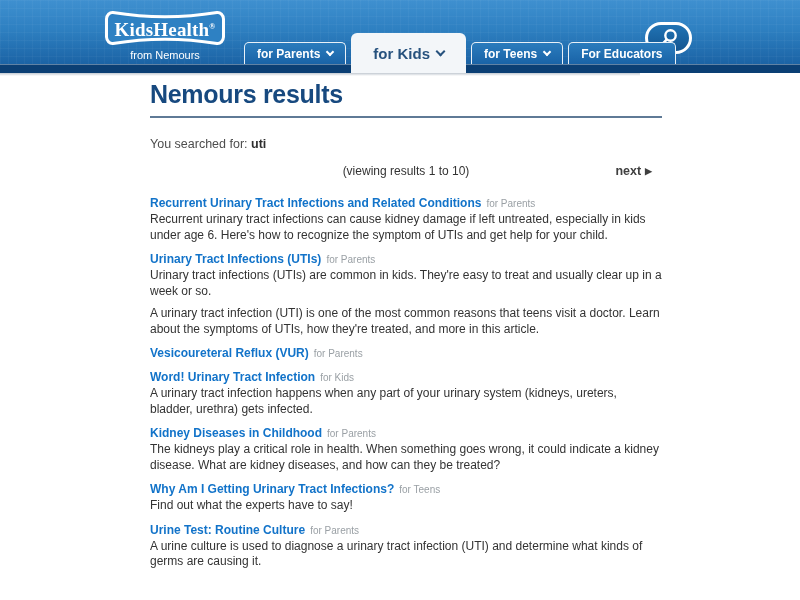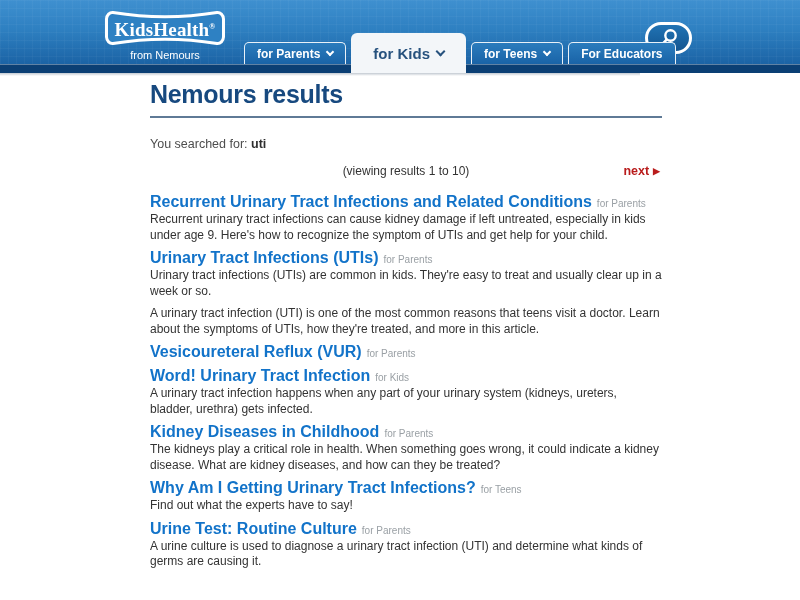--- a/index.html
+++ b/index.html
@@ -63,27 +63,27 @@
     display: flex; align-items: center; justify-content: center; cursor: pointer;
   }
 
   
   .main { position: absolute; left: 150px; top: 80px; width: 512px; }
   .page-title { font-size: 25px; font-weight: bold; color: #17497f; letter-spacing: -0.3px; line-height: 29px; }
   .rule { height: 2px; background: #5f7a96; margin-top: 7px; }
   .searched-line { margin-top: 19px; font-size: 12.5px; color: #4d4d4d; }
   .searched-line b { color: #2e2e2e; }
   .viewing-row { position: relative; margin-top: 13px; text-align: center; font-size: 12px; color: #333333; }
-  .next-link { position: absolute; right: 2px; top: 0; color: #b91c1c; font-weight: bold; font-size: 12.5px; text-decoration: none; cursor: pointer; }
+  .next-link { position: absolute; right: 10px; top: 0; color: #404040; font-weight: bold; font-size: 12.5px; text-decoration: none; cursor: pointer; }
   .next-arrow { font-size: 9px; margin-left: 4px; position: relative; top: -1px; }
 
   .results { margin-top: 16px; }
   .result { margin-bottom: 7px; }
   .r-head { line-height: 15px; }
-  .r-title { font-size: 16px; font-weight: bold; color: #1273c9; text-decoration: none; cursor: pointer; }
+  .r-title { font-size: 12px; font-weight: bold; color: #1273c9; text-decoration: none; cursor: pointer; }
   .r-aud { font-size: 10px; color: #9aa0a5; margin-left: 5px; }
   .r-desc { font-size: 12px; color: #333333; line-height: 15.5px; margin-top: 1px; }
 </style>
 </head>
 <body>
 
 <div class="canvas">
 
   <header class="site-header">
     <div class="logo">
@@ -136,21 +136,21 @@
       <span class="viewing">(viewing results 1 to 10)</span>
       <a class="next-link"><span>next</span><span class="next-arrow">▶</span></a>
     </div>
 
     <div class="results">
 
       <div class="result">
         <div class="r-head">
           <a class="r-title">Recurrent Urinary Tract Infections and Related Conditions</a><span class="r-aud">for Parents</span>
         </div>
-        <div class="r-desc">Recurrent urinary tract infections can cause kidney damage if left untreated, especially in kids under age 9. Here's how to recognize the symptom of UTIs and get help for your child.</div>
+        <div class="r-desc">Recurrent urinary tract infections can cause kidney damage if left untreated, especially in kids under age 6. Here's how to recognize the symptom of UTIs and get help for your child.</div>
       </div>
 
       <div class="result">
         <div class="r-head">
           <a class="r-title">Urinary Tract Infections (UTIs)</a><span class="r-aud">for Parents</span>
         </div>
         <div class="r-desc">Urinary tract infections (UTIs) are common in kids. They're easy to treat and usually clear up in a week or so.</div>
       </div>
 
       <div class="result">

